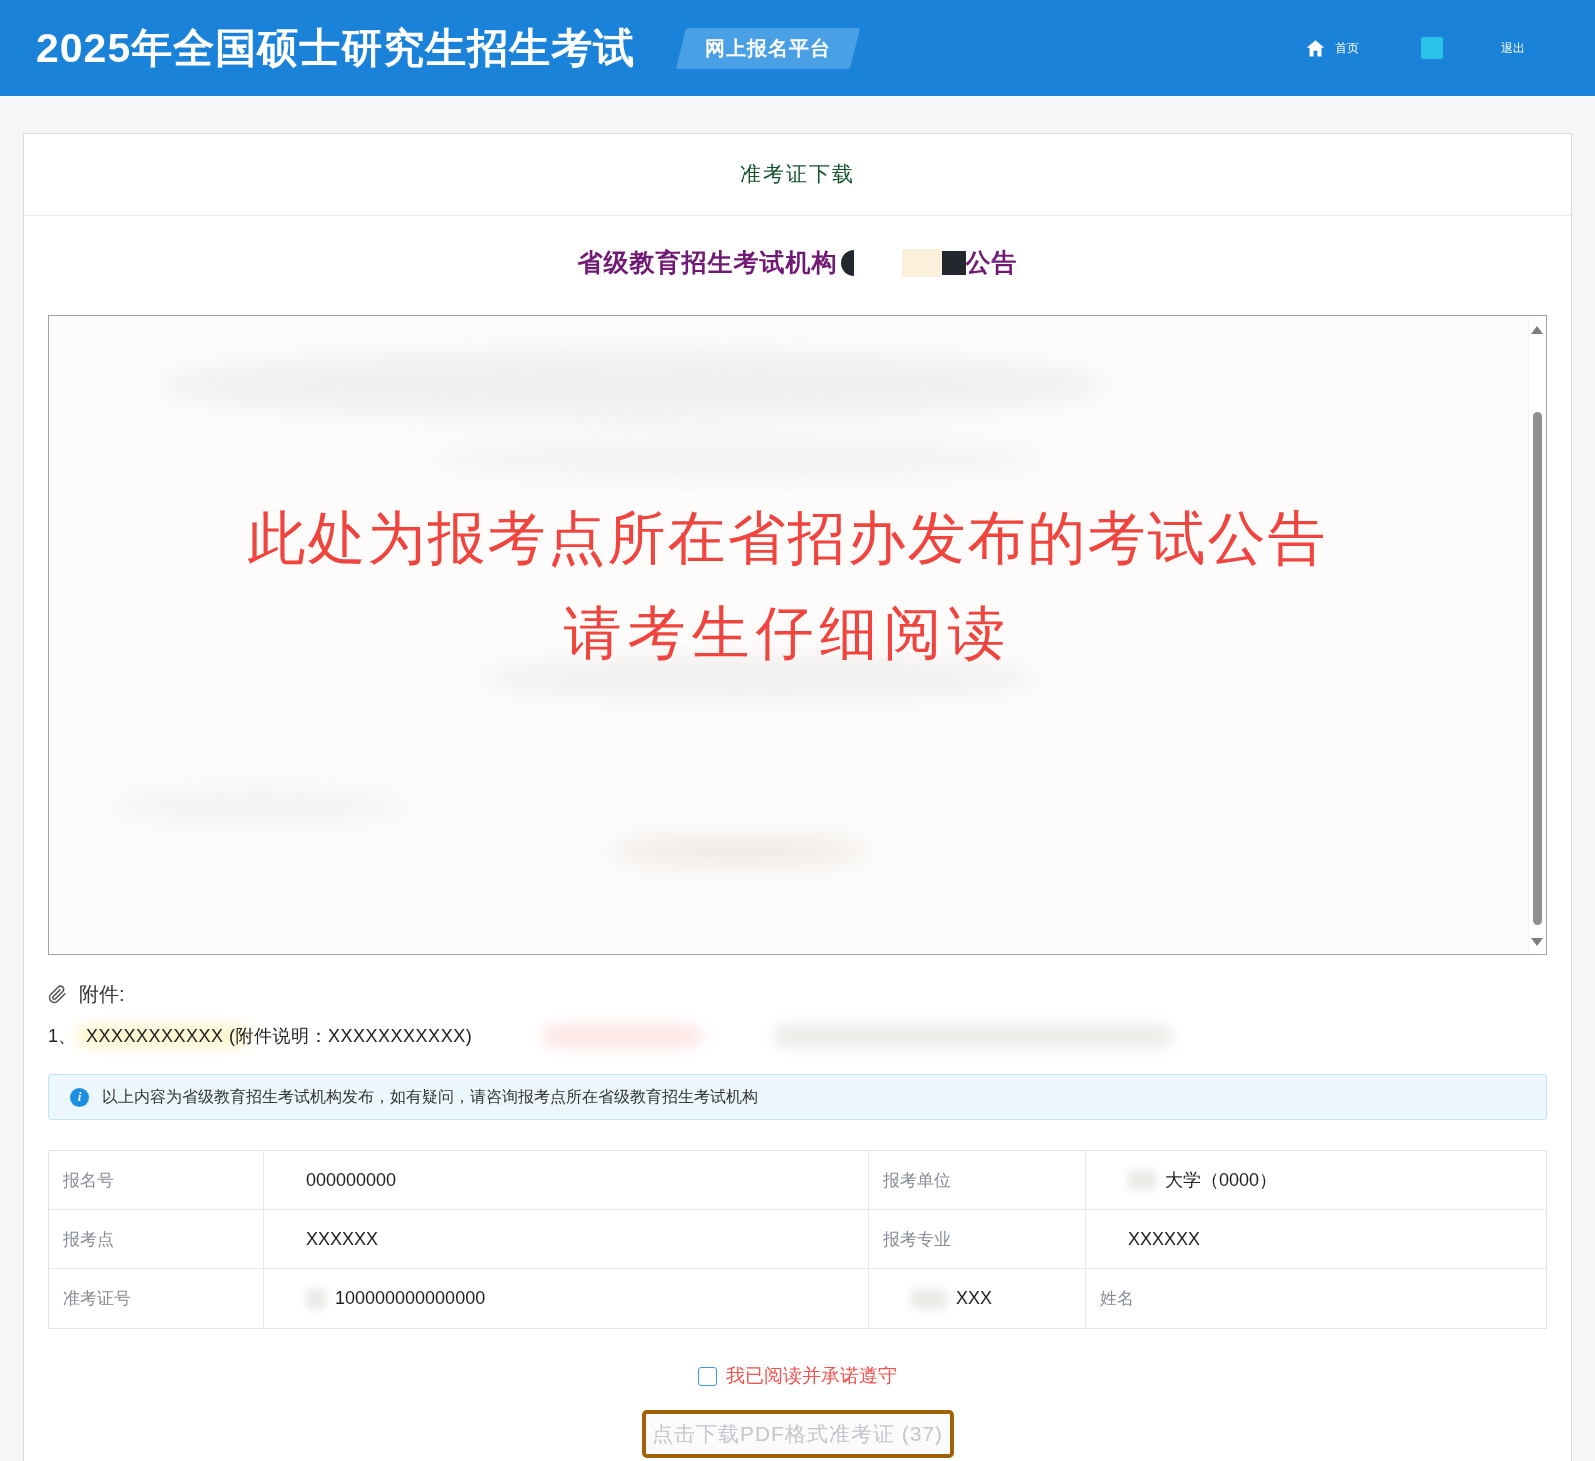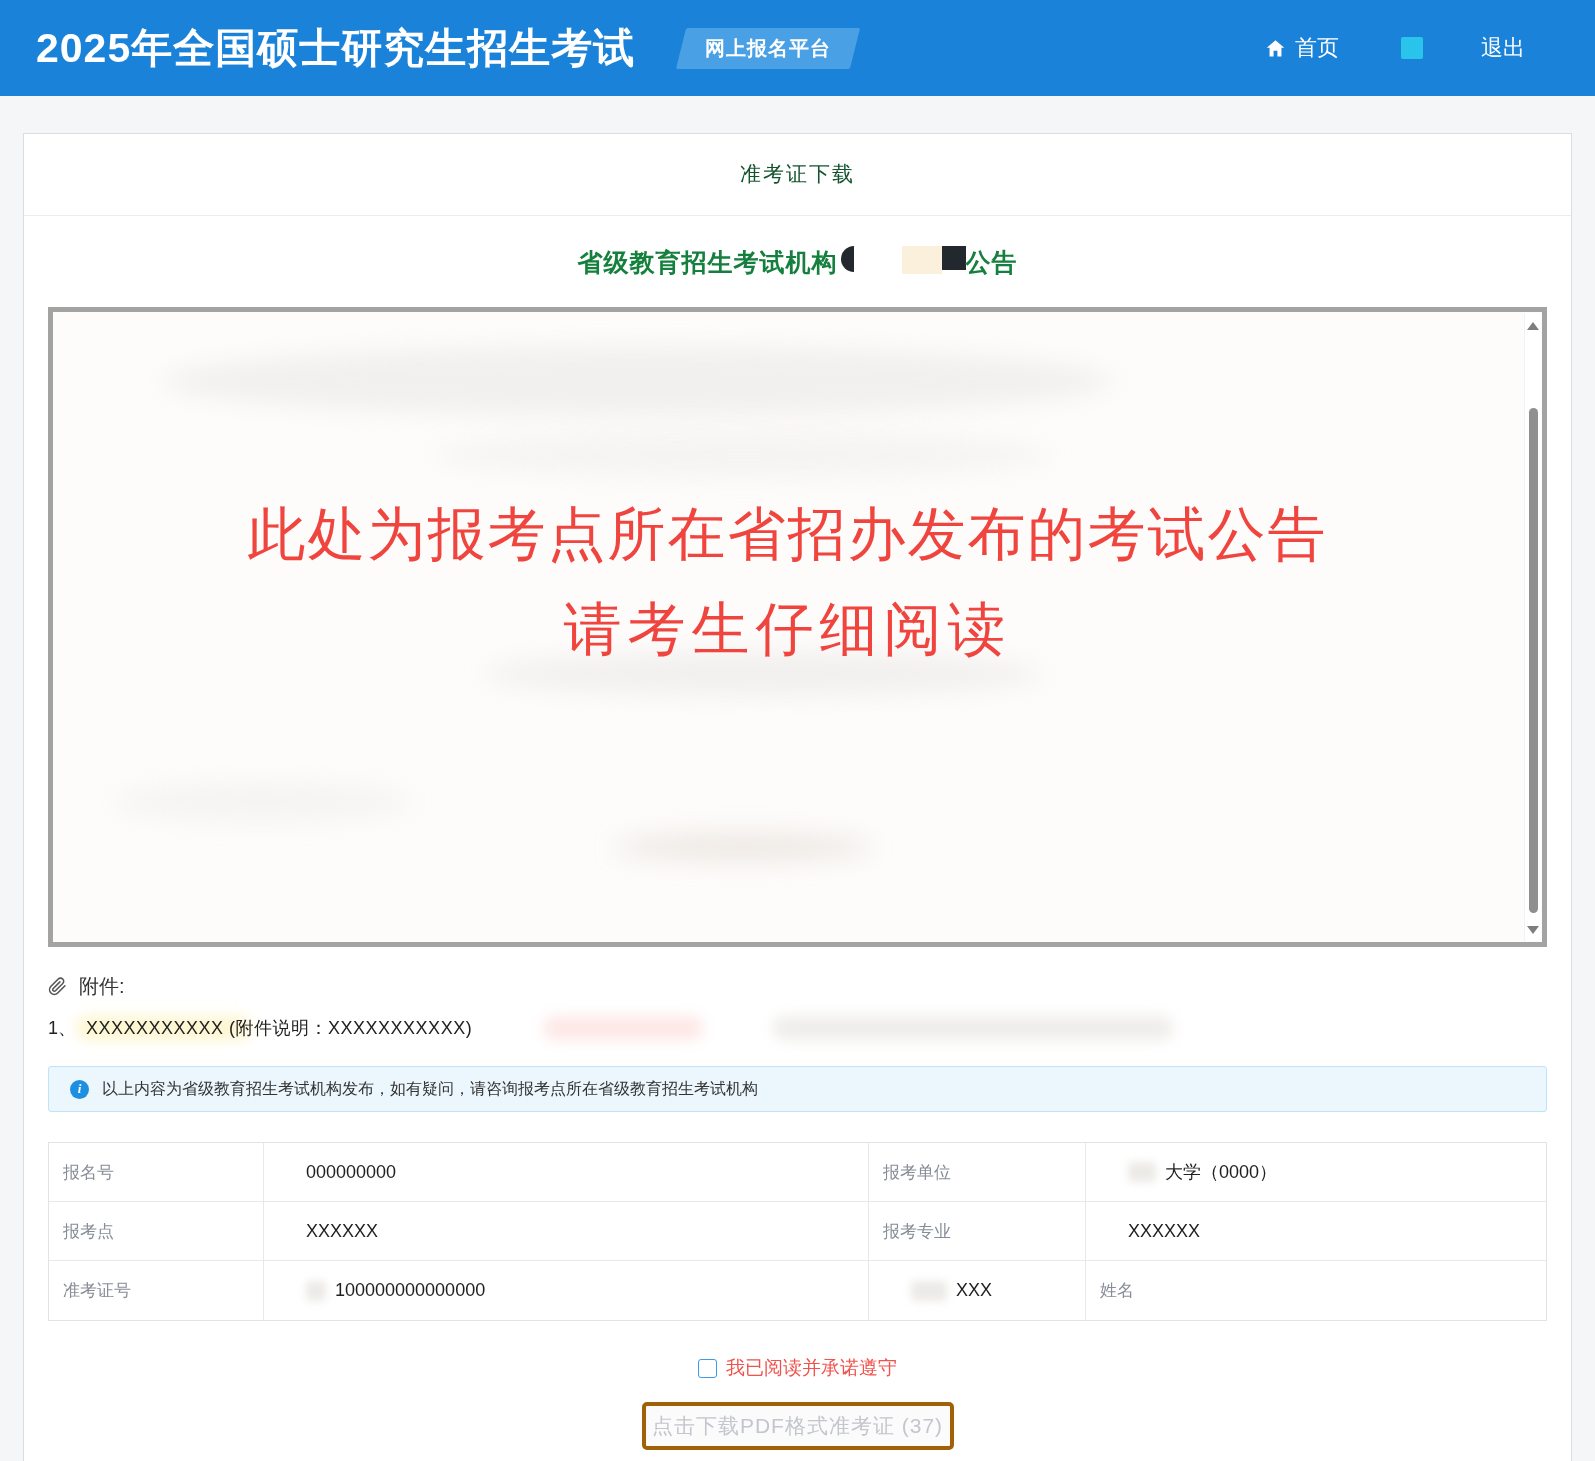--- a/index.html
+++ b/index.html
@@ -8,39 +8,39 @@
     width:1595px;height:1461px;overflow:hidden;
     background:#f5f6f8;
     font-family:"Liberation Sans",sans-serif;
   }
 
   
   .topbar{height:96px;background:#1a82d9;display:flex;align-items:center;padding:0 36px;}
   .app-title{margin:0;color:#fff;font-size:41px;font-weight:bold;letter-spacing:1px;white-space:nowrap;}
   .badge{margin-left:46px;background:#4aa0e4;transform:skewX(-14deg);padding:7px 24px;border-radius:2px;}
   .badge-text{display:inline-block;transform:skewX(14deg);color:#fff;font-weight:bold;font-size:20px;letter-spacing:1px;}
-  .topnav{margin-left:auto;display:flex;align-items:center;color:#fff;font-size:22px;}
+  .topnav{margin-left:auto;display:flex;align-items:center;color:#fff;font-size:12px;}
   .nav-item{display:flex;align-items:center;gap:9px;color:#fff;text-decoration:none;cursor:pointer;white-space:nowrap;}
   .cyan-sq{width:22px;height:22px;background:#2ac4ea;border-radius:2px;margin:0 58px 0 62px;}
   .nav-logout{margin-right:34px;}
 
   
   .card{width:1549px;margin:37px auto 0;background:#fff;border:1px solid #dcdcdc;padding:0 24px 50px;min-height:1328px;}
   .card-title{margin:0 -24px;padding:26px 0 27px;text-align:center;font-size:21px;font-weight:400;color:#14532d;
     border-bottom:1px solid #ececec;letter-spacing:2px;}
 
-  .ann-title{margin:30px 0 0;display:flex;justify-content:center;align-items:flex-start;
-    font-size:25px;font-weight:bold;color:#15803d;letter-spacing:1px;}
+  .ann-title{margin:30px 0 0;display:flex;justify-content:center;align-items:center;
+    font-size:25px;font-weight:bold;color:#701a75;letter-spacing:1px;}
   .redact{display:inline-block;}
   .redact.semi{width:13px;height:26px;background:#23272e;border-radius:13px 0 0 13px;margin-left:3px;}
   .redact.beige{width:40px;height:28px;background:#faf0dc;margin-left:48px;}
   .redact.dark{width:24px;height:24px;background:#23272e;}
 
   
-  .notice{position:relative;margin-top:28px;height:640px;border:5px solid #a3a3a3;background:#fdfcfb;overflow:hidden;}
+  .notice{position:relative;margin-top:36px;height:640px;border:1px solid #a3a3a3;background:#fdfcfb;overflow:hidden;}
   .blob{position:absolute;filter:blur(12px);border-radius:50%;}
   .notice-text{position:absolute;left:0;right:20px;top:193px;text-align:center;color:#f0453f;font-size:58px;line-height:1;}
   .notice-text .l1{margin-bottom:37px;letter-spacing:2px;}
   .notice-text .l2{letter-spacing:6px;}
 
   .scrollbar{position:absolute;top:1px;right:1px;bottom:1px;width:17px;background:#fff;border-left:1px solid #f2f2f2;}
   .arrow{position:absolute;left:50%;transform:translateX(-50%);width:0;height:0;
     border-left:6px solid transparent;border-right:6px solid transparent;cursor:pointer;}
   .arrow.up{top:9px;border-bottom:8px solid #7e7e7e;}
   .arrow.down{bottom:7px;border-top:8px solid #7e7e7e;}

